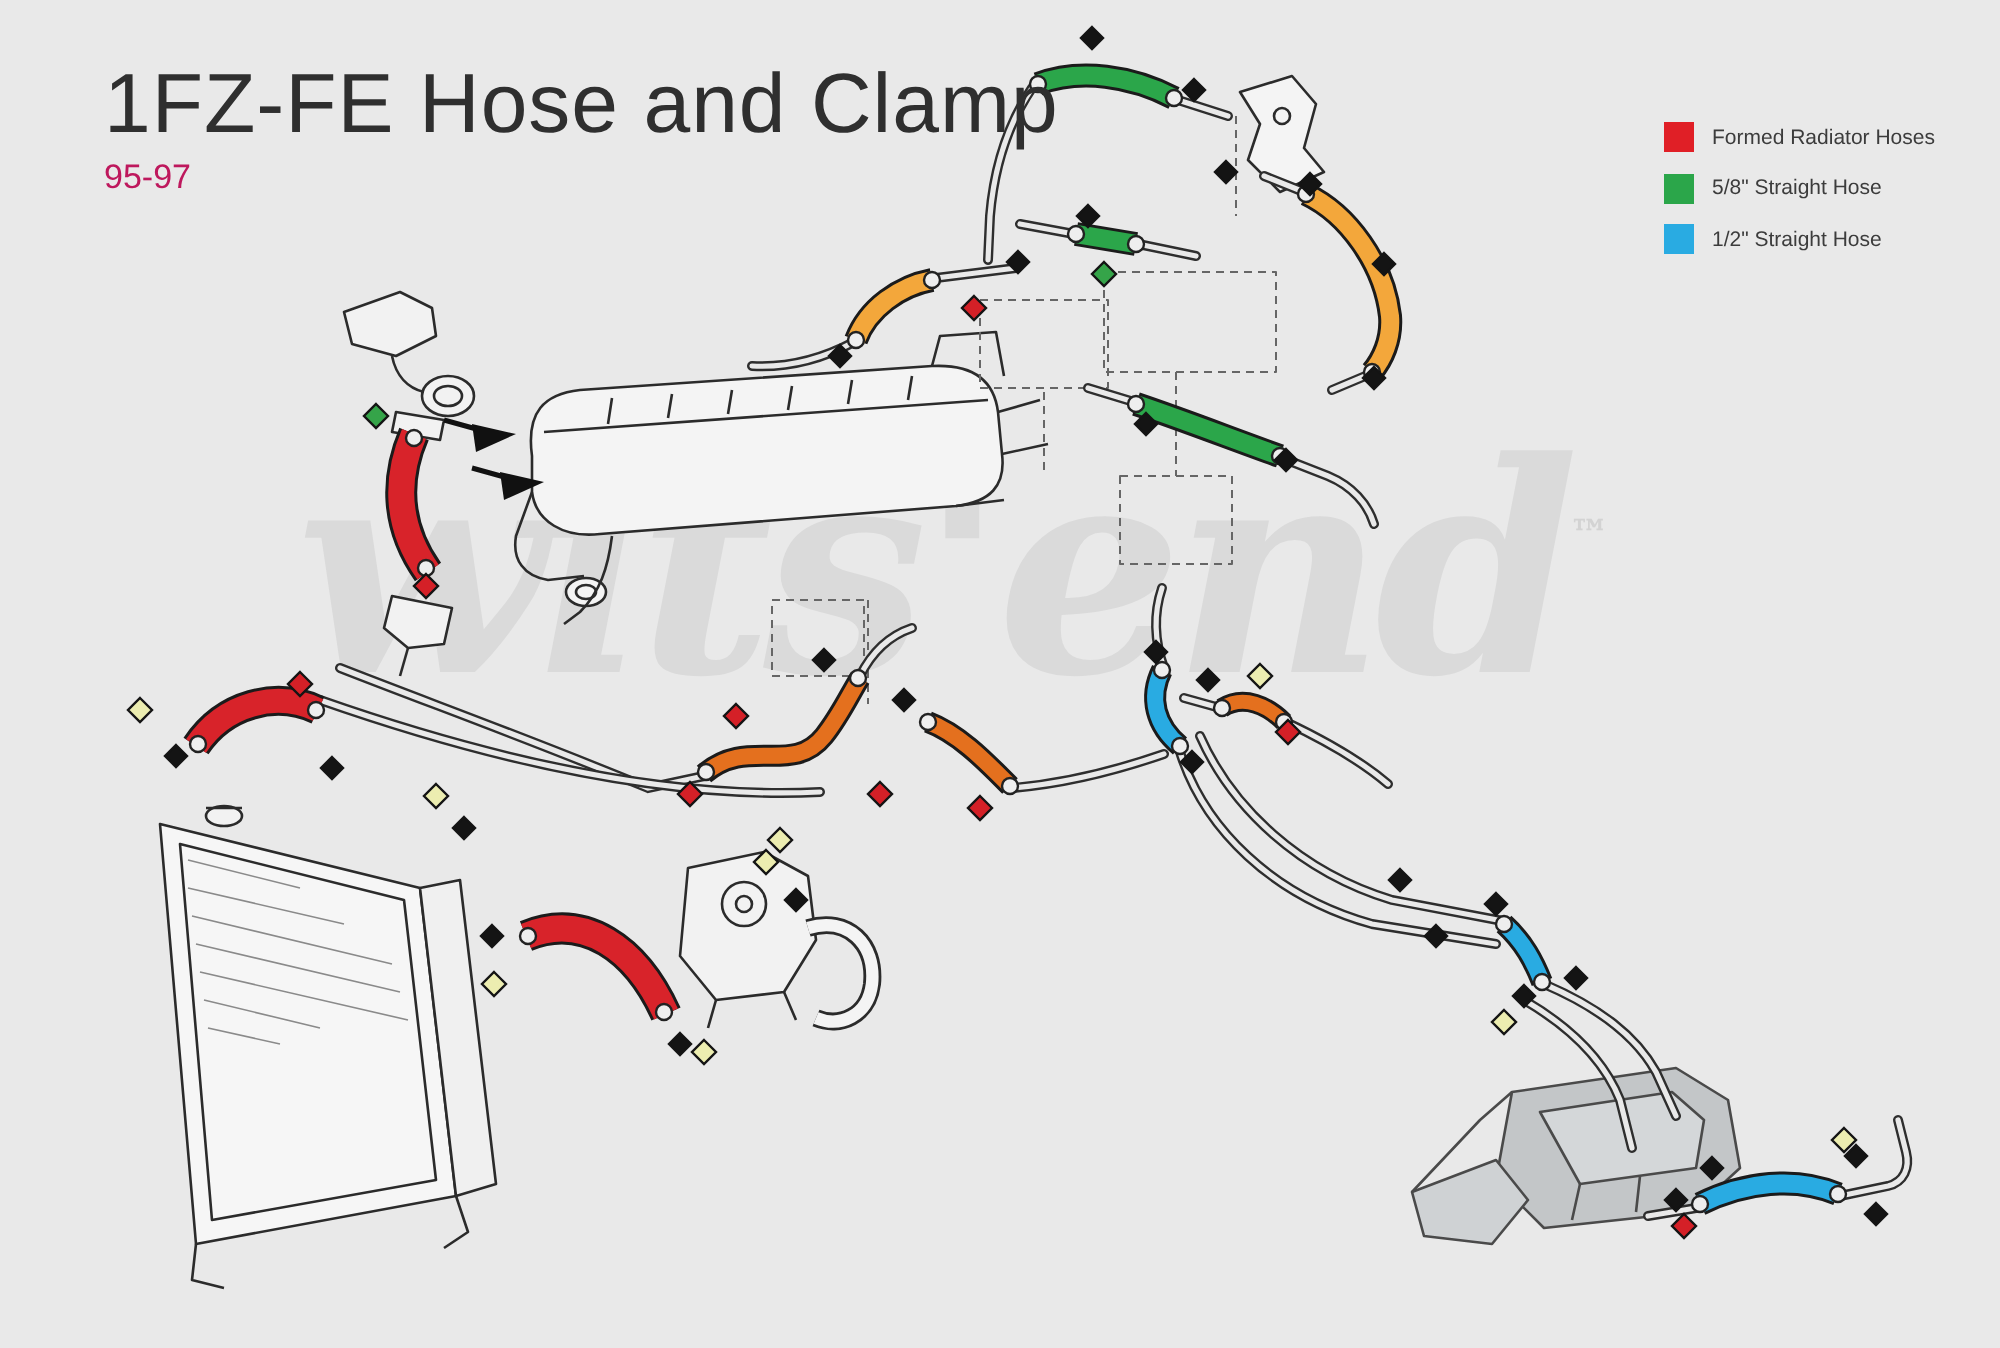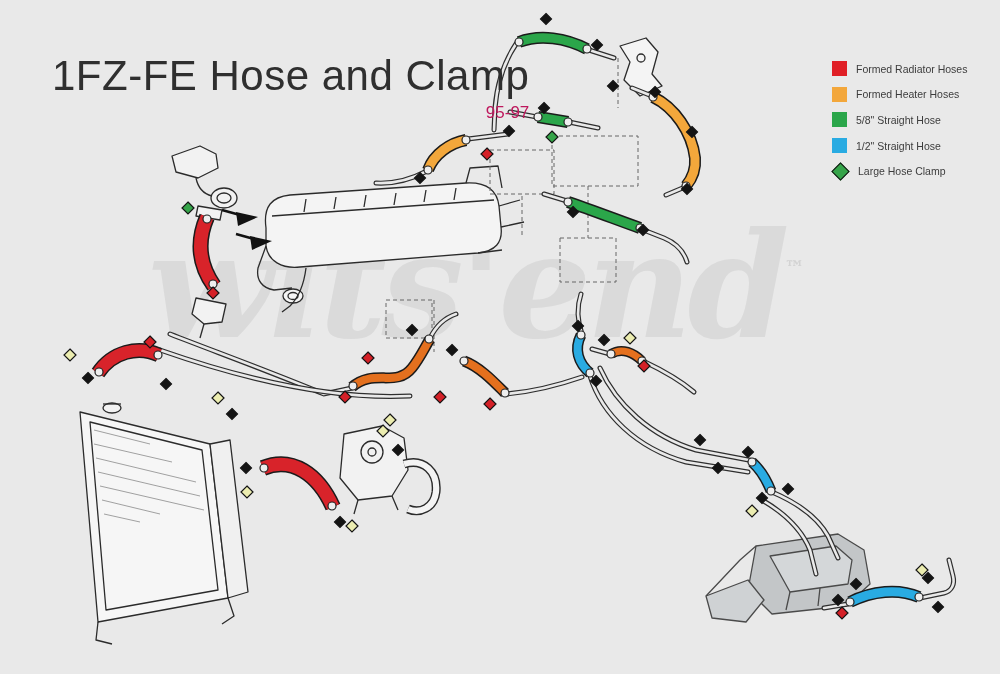--- a/index.html
+++ b/index.html
@@ -3,21 +3,21 @@
 <meta charset="utf-8">
 <style>
   html,body{margin:0;padding:0;background:#cfcfcf;}
   .page{position:relative;width:1000px;height:674px;background:#e9e9e9;overflow:hidden;
         font-family:"Liberation Sans",sans-serif;}
   .watermark{position:absolute;left:148px;top:200px;font-family:"DejaVu Serif",serif;
         font-style:italic;font-weight:bold;font-size:146px;color:#dadada;
         letter-spacing:-5px;white-space:nowrap;user-select:none;}
   .watermark .tm{font-size:20px;vertical-align:62px;letter-spacing:0;color:#d3d3d3;}
   #scene{position:absolute;left:0;top:0;}
-  .header{position:absolute;left:52px;top:52px;text-align:right;}
+  .header{position:absolute;left:52px;top:28px;}
   .header h1{margin:0;font-size:42px;font-weight:300;color:#2f2f2f;letter-spacing:.5px;}
   .subtitle{font-size:17px;color:#be185d;margin-top:3px;}
   .legend{position:absolute;left:832px;top:56px;display:flex;flex-direction:column;}
   .legend-item{display:flex;align-items:center;height:25.6px;gap:9px;}
   .sw-square{width:15px;height:15px;flex:0 0 auto;}
   .sw-diamond{width:11px;height:11px;transform:rotate(45deg);margin:2px;flex:0 0 auto;}
   .legend-label{font-size:10.5px;color:#3c3c3c;white-space:nowrap;}
 </style>
 </head>
 <body>
@@ -273,29 +273,21 @@
     <h1>1FZ-FE Hose and Clamp</h1>
     <div class="subtitle">95-97</div>
   </div>
 
   <div class="legend" id="legend">
       <div class="legend-item">
         <span class="sw-square" style="background: rgb(224, 31, 38);"></span>
         <span class="legend-label">Formed Radiator Hoses</span>
       </div>
       <div class="legend-item">
-        <span class="sw-square" style="background: rgb(243, 167, 59);"></span>
-        <span class="legend-label">Formed Heater Hoses</span>
-      </div>
-      <div class="legend-item">
         <span class="sw-square" style="background: rgb(43, 166, 74);"></span>
         <span class="legend-label">5/8" Straight Hose</span>
       </div>
       <div class="legend-item">
         <span class="sw-square" style="background: rgb(41, 171, 226);"></span>
         <span class="legend-label">1/2" Straight Hose</span>
       </div>
-      <div class="legend-item">
-        <span class="sw-diamond" style="background: rgb(53, 164, 73); border: 1.5px solid rgb(20, 20, 20);"></span>
-        <span class="legend-label">Large Hose Clamp</span>
-      </div>
     </div>
 </div>
 
 </body></html>

